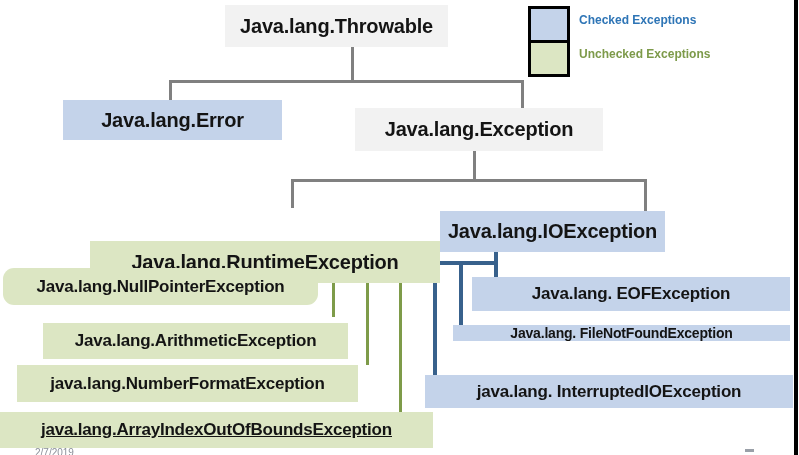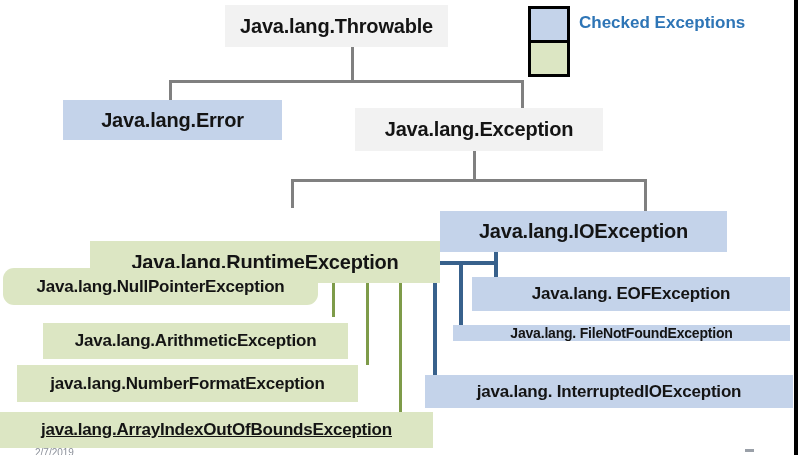--- a/index.html
+++ b/index.html
@@ -18,21 +18,21 @@
   .line{position:absolute;z-index:1;}
   .gray{background:var(--gray-line);}
   .greenln{background:var(--green-line);}
   .blueln{background:var(--blue-line);}
 
   
   #n-throwable{left:225px;top:5px;width:223px;height:42px;font-size:20px;}
   #n-error{left:63px;top:100px;width:219px;height:40px;font-size:20px;}
   #n-exception{left:355px;top:108px;width:248px;height:43px;font-size:20px;}
   #n-runtime{left:90px;top:208px;width:350px;height:42px;font-size:20px;margin-top:33px;}
-  #n-ioexception{left:440px;top:211px;width:287px;height:41px;font-size:20px;}
+  #n-ioexception{left:440px;top:211px;width:225px;height:41px;font-size:20px;}
   #n-nullpointer{left:3px;top:268px;width:315px;height:37px;font-size:17px;border-radius:11px;}
   #n-arithmetic{left:43px;top:317px;width:305px;height:36px;font-size:17px;margin-top:6px;}
   #n-numberformat{left:17px;top:365px;width:341px;height:37px;font-size:17px;}
   #n-arrayindex{left:0px;top:412px;width:433px;height:36px;font-size:17px;text-decoration:underline;}
   #n-eof{left:472px;top:277px;width:318px;height:34px;font-size:17px;}
   #n-filenotfound{left:453px;top:325px;width:337px;height:16px;font-size:14px;}
   #n-interruptedio{left:425px;top:375px;width:368px;height:33px;font-size:17px;}
 
   
   #ln-g1{left:351px;top:47px;width:3px;height:35px;}
@@ -57,21 +57,21 @@
   #ln-b3{left:433px;top:261px;width:4px;height:114px;}
   #ln-b4{left:459px;top:261px;width:4px;height:64px;}
 
   
   #legend-box{
     position:absolute;left:528px;top:6px;width:36px;border:3px solid #000;z-index:3;
   }
   #legend-swatch-checked{height:31px;background:var(--checked-fill);}
   #legend-swatch-unchecked{height:31px;background:var(--unchecked-fill);border-top:3px solid #000;}
   .legend-label{
-    position:absolute;font-weight:700;font-size:17px;white-space:nowrap;z-index:3;
+    position:absolute;font-weight:700;font-size:12px;white-space:nowrap;z-index:3;
   }
   #legend-label-checked{left:579px;top:13px;color:var(--checked-text);}
   #legend-label-unchecked{left:579px;top:47px;color:var(--unchecked-text);}
 
   
   #right-border{position:absolute;left:794px;top:0;width:4px;height:455px;background:#000;z-index:4;}
   #footer-date{
     position:absolute;left:35px;top:447px;font-size:10px;color:#8a8f98;
     font-family:"Liberation Sans",sans-serif;z-index:3;
   }
@@ -113,17 +113,18 @@
   <div class="node unchecked" id="n-arrayindex">java.lang.ArrayIndexOutOfBoundsException</div>
   <div class="node checked" id="n-eof">Java.lang. EOFException</div>
   <div class="node checked" id="n-filenotfound">Java.lang. FileNotFoundException</div>
   <div class="node checked" id="n-interruptedio">java.lang. InterruptedIOException</div>
 
   <div id="legend-box">
     <div id="legend-swatch-checked"></div>
     <div id="legend-swatch-unchecked"></div>
   </div>
   <div class="legend-label" id="legend-label-checked">Checked Exceptions</div>
+  <div class="legend-label" id="legend-label-unchecked">Unchecked Exceptions</div>
 
   <div id="right-border"></div>
   <div id="footer-date">2/7/2019</div>
   <div id="footer-fragment"></div>
 </div>
 
 </body></html>

